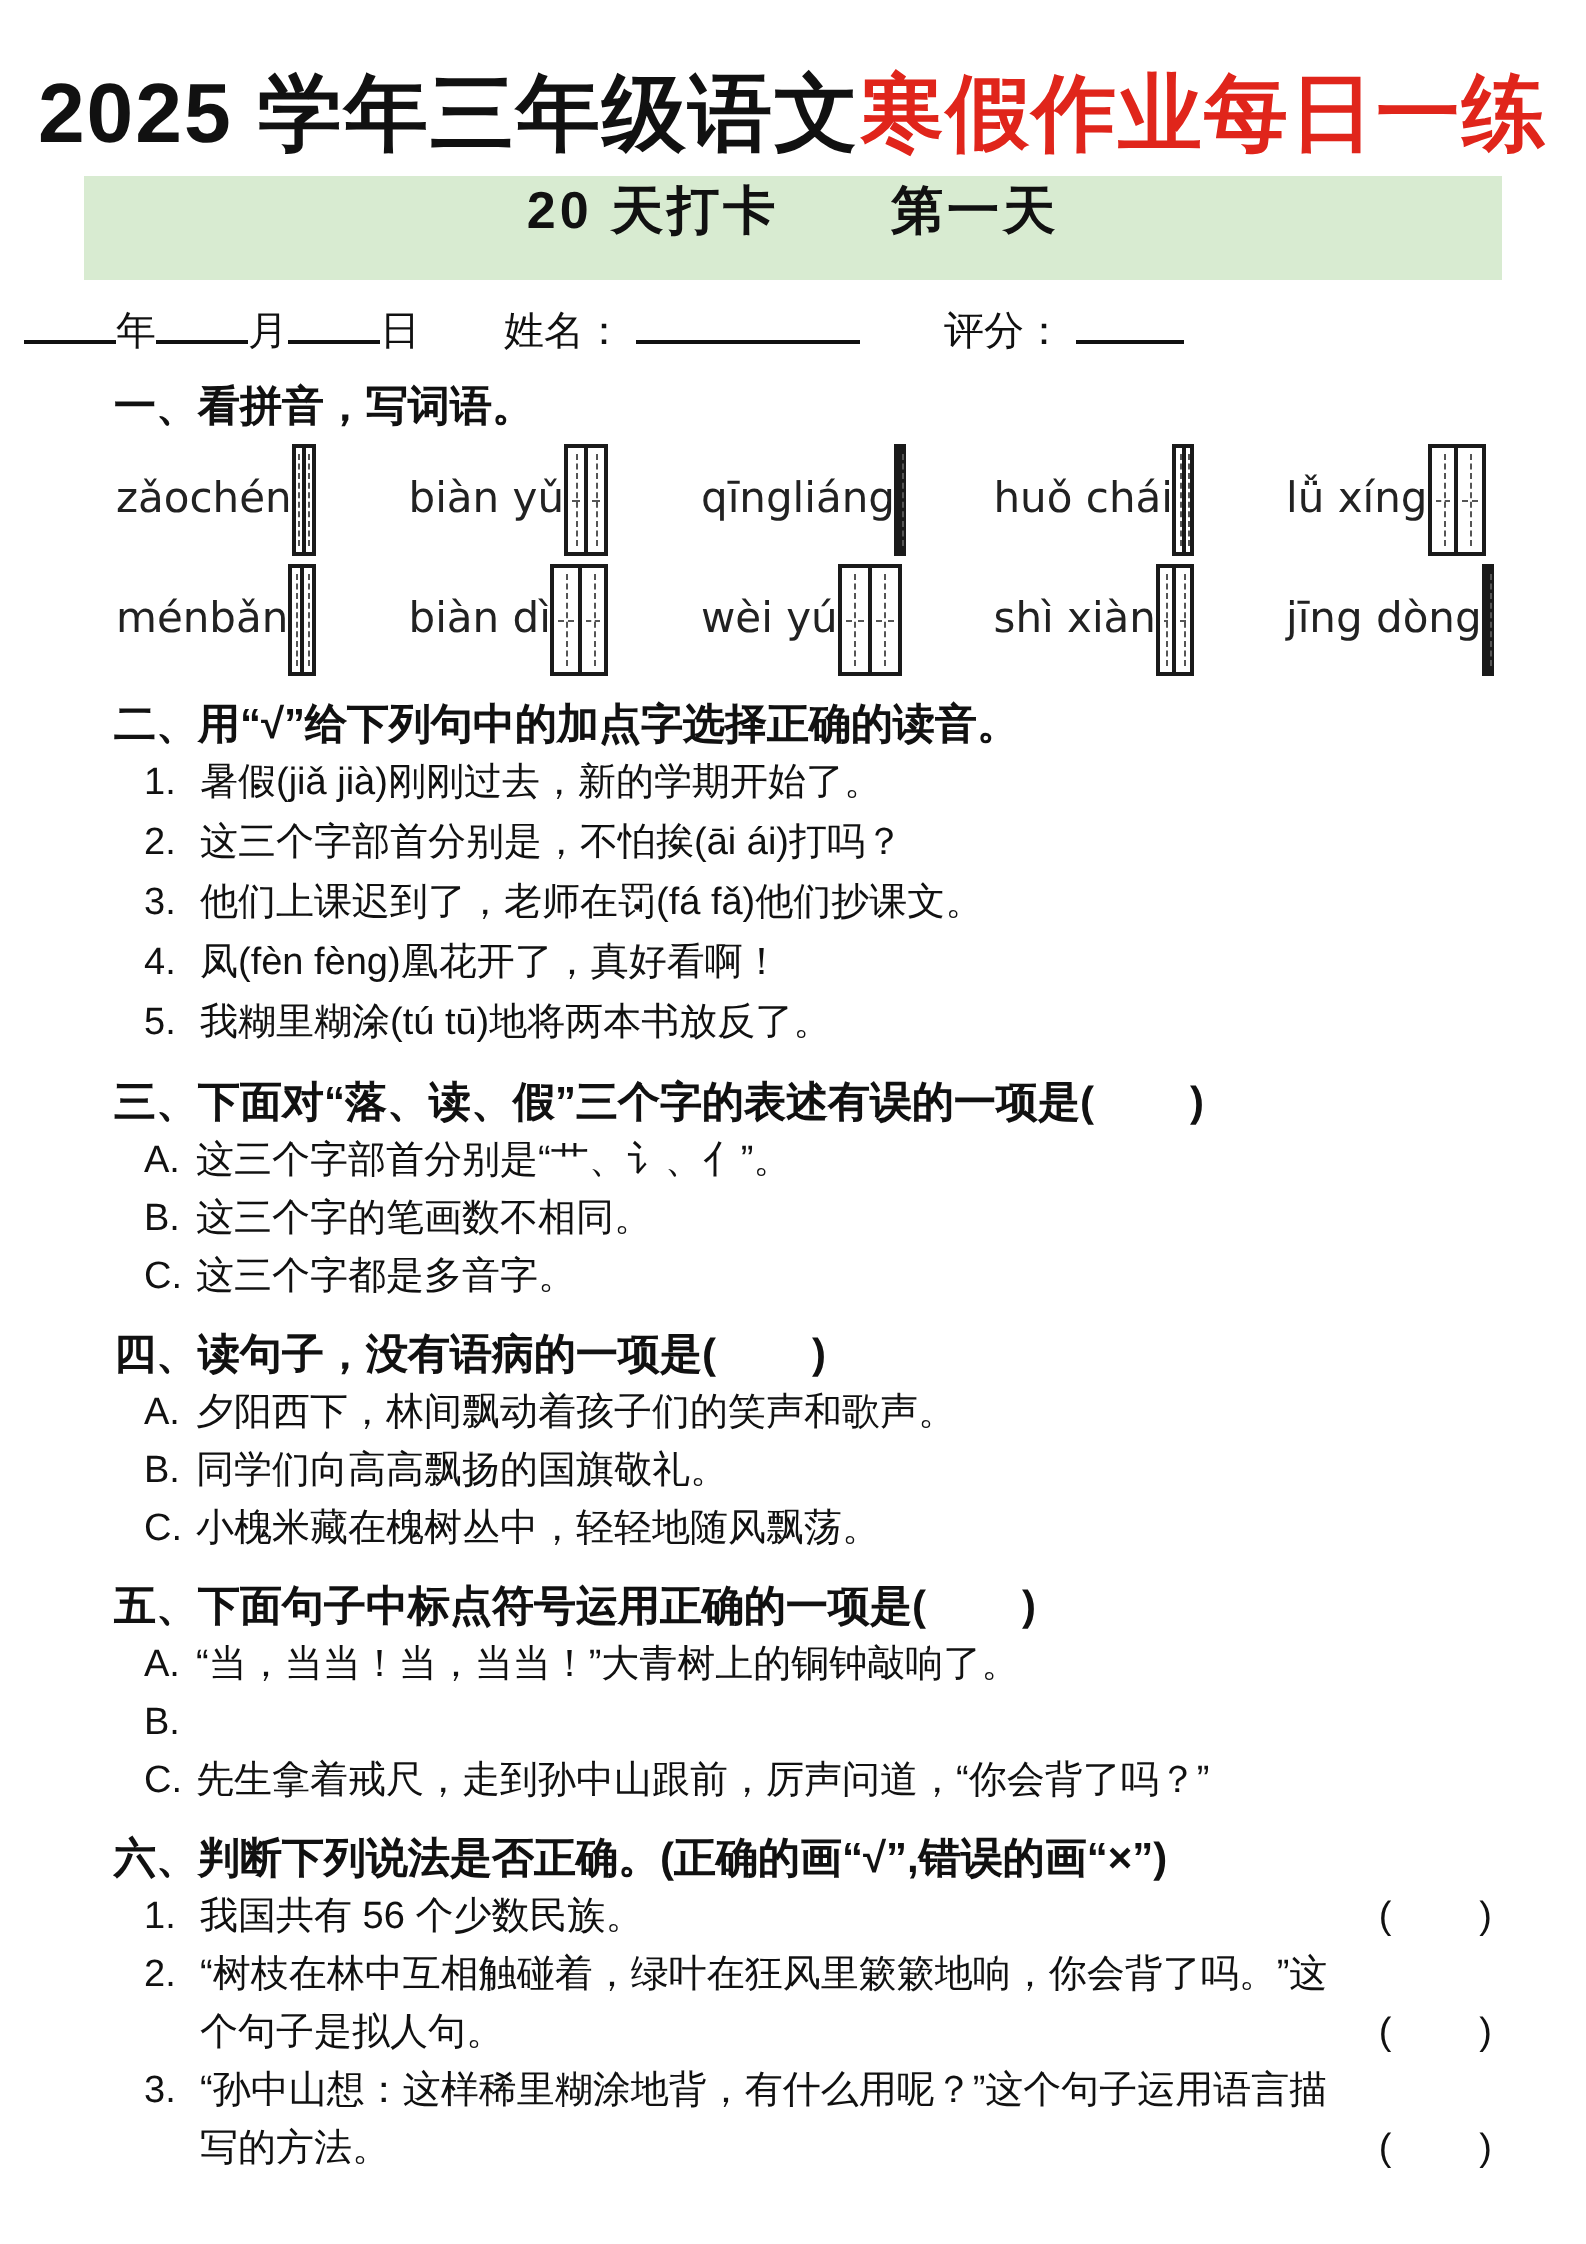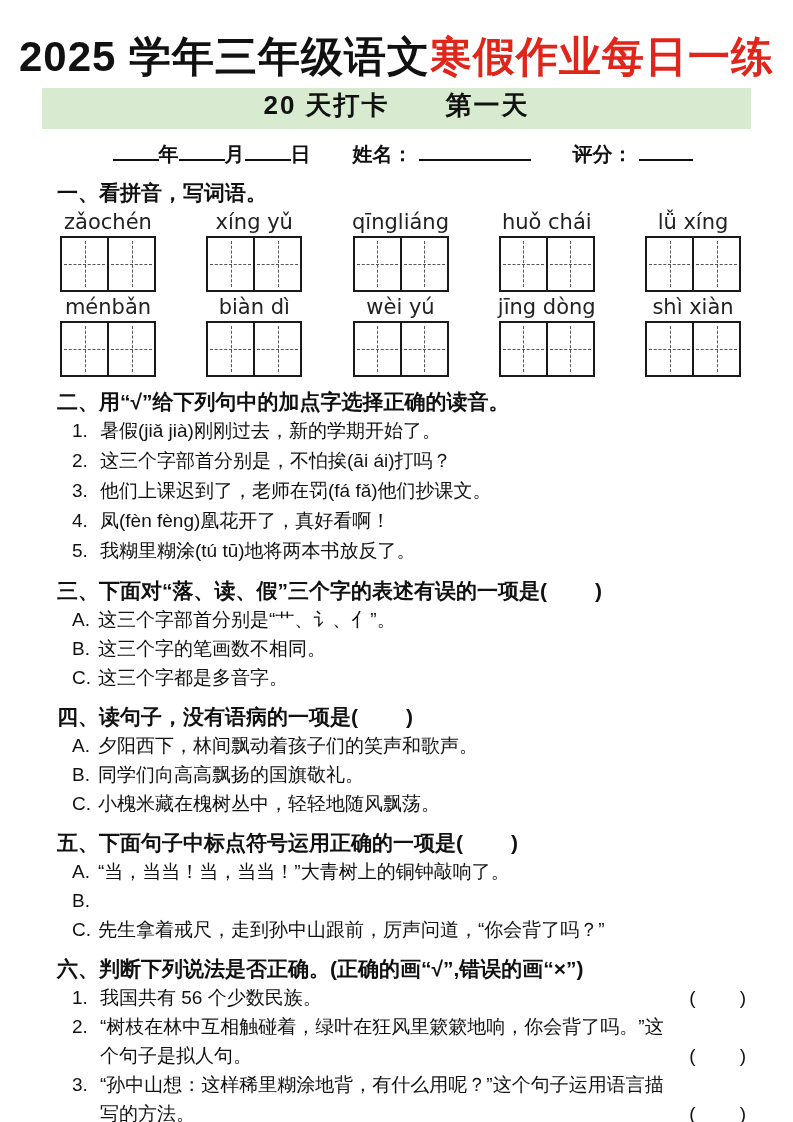--- a/index.html
+++ b/index.html
@@ -19,33 +19,32 @@
     text-align:center;
     font-size:42px;
     font-weight:900;
     letter-spacing:1px;
     line-height:1.1;
     white-space:nowrap;
   }
   .title .red { color:#e0251b;text-align:right; }
   .banner {
     margin:8px 42px 0 42px;
-    height:41px;
+    height:52px;
     background:#d8ebd1;
     text-align:center;
     font-size:26px;
     font-weight:800;
     line-height:35px;
     letter-spacing:2px;
   }
   .dateline {
     margin-top:11px;
-    text-align:center;
     font-size:20px;
-    font-weight:700;
+    font-weight:400;
     white-space:nowrap;
     padding-left:12px;
   }
   .uline { display:inline-block; border-bottom:2px solid #111; height:1.05em; vertical-align:baseline; }
   .u-y { width:46px; } .u-m { width:46px; } .u-d { width:46px; }
   .u-name { width:112px; margin-left:6px; } .u-score { width:54px; margin-left:6px; }
   .dgap { display:inline-block; width:42px; }
   
   .sec-head {
     margin:11px 0 0 57px;
@@ -62,21 +61,21 @@
     display:flex;
     white-space:nowrap;
   }
   .opt .olabel { width:26px; flex:none; }
   
   .pinrow {
     display:flex;
     justify-content:space-between;
     padding:3px 50px 0 58px;
   }
-  .pgroup { width:100px; display:flex; flex-direction:column; align-items:center; }
+  .pgroup { width:100px; display:flex; flex-direction:row; align-items:center; }
   .plabel {
     font-size:21px;
     color:#222;
     white-space:nowrap;
     line-height:25px;
     font-family:"DejaVu Sans", sans-serif;
   }
   .wbox { display:flex; width:96px; height:56px; border:2px solid #1a1a1a; background:#fff; margin-top:1px; }
   .wcell { flex:1; position:relative; }
   .wcell + .wcell { border-left:2px solid #1a1a1a; }
@@ -136,21 +135,21 @@
 
   <div class="pinrow">
     <div class="pgroup">
       <div class="plabel">zǎochén</div>
       <div class="wbox">
           <div class="wcell"></div>
           <div class="wcell"></div>
         </div>
     </div>
     <div class="pgroup">
-      <div class="plabel">xíng yǔ</div>
+      <div class="plabel">biàn yǔ</div>
       <div class="wbox">
           <div class="wcell"></div>
           <div class="wcell"></div>
         </div>
     </div>
     <div class="pgroup">
       <div class="plabel">qīngliáng</div>
       <div class="wbox">
           <div class="wcell"></div>
           <div class="wcell"></div>
@@ -188,28 +187,28 @@
         </div>
     </div>
     <div class="pgroup">
       <div class="plabel">wèi yú</div>
       <div class="wbox">
           <div class="wcell"></div>
           <div class="wcell"></div>
         </div>
     </div>
     <div class="pgroup">
+      <div class="plabel">shì xiàn</div>
+      <div class="wbox">
+          <div class="wcell"></div>
+          <div class="wcell"></div>
+        </div>
+    </div>
+    <div class="pgroup">
       <div class="plabel">jīng dòng</div>
-      <div class="wbox">
-          <div class="wcell"></div>
-          <div class="wcell"></div>
-        </div>
-    </div>
-    <div class="pgroup">
-      <div class="plabel">shì xiàn</div>
       <div class="wbox">
           <div class="wcell"></div>
           <div class="wcell"></div>
         </div>
     </div>
   </div>
 
   <div class="sec-head">二、用“√”给下列句中的加点字选择正确的读音。</div>
   <div class="qitem">
     <span class="qnum">1.</span>

